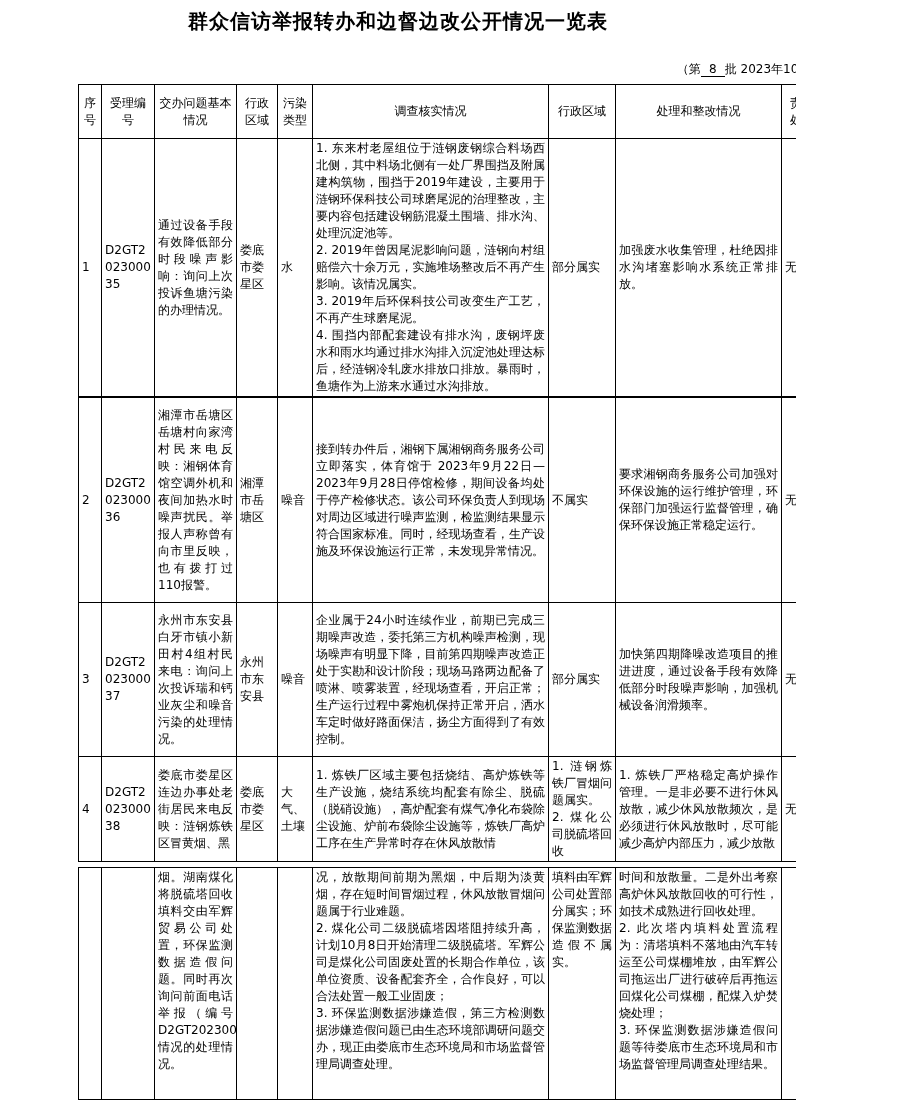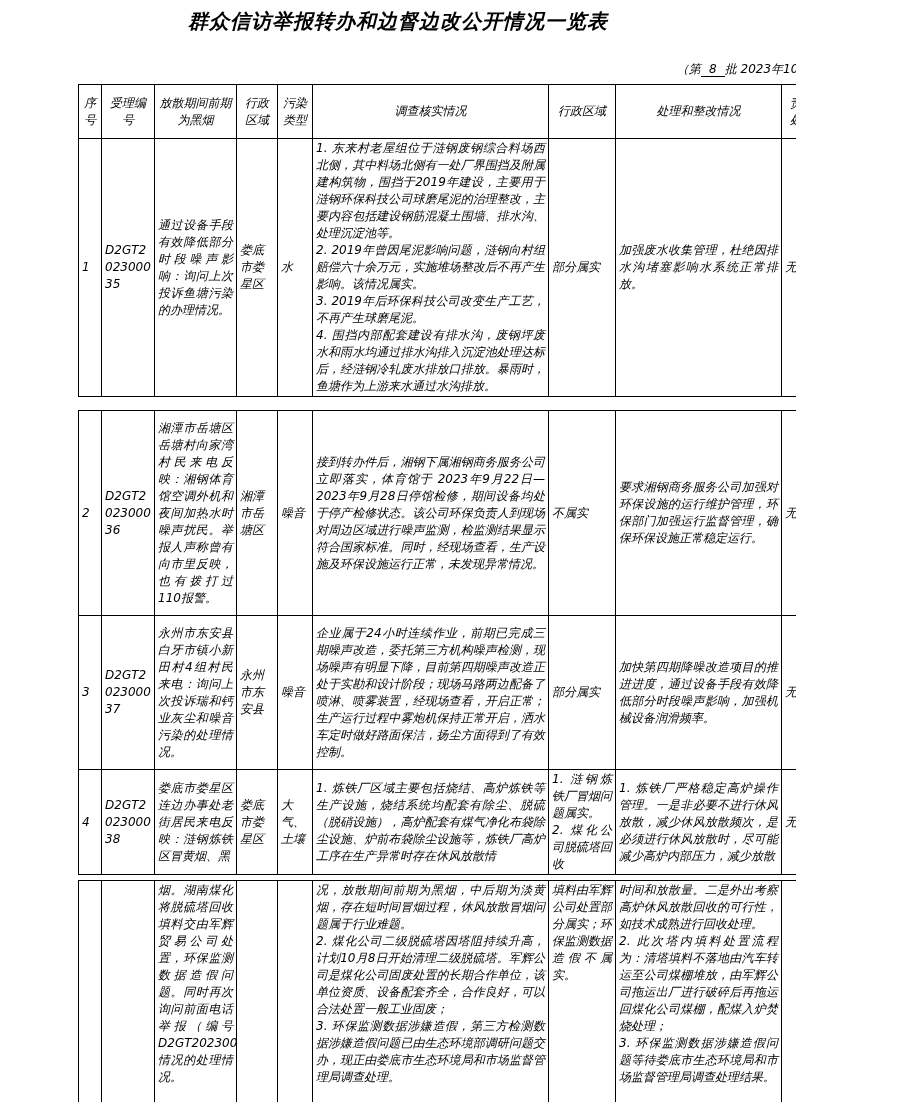--- a/index.html
+++ b/index.html
@@ -1,33 +1,33 @@
 <!DOCTYPE html>
 <html><head>
 <meta charset="utf-8">
 <style>
   html,body { margin:0; padding:0; background:#ffffff; }
   body { width:900px; height:1102px; font-family:"DejaVu Sans", sans-serif; color:#000; }
-  .page { position:relative; width:796px; height:1102px; overflow:hidden;font-style:italic; }
+  .page { position:relative; width:796px; height:1102px; overflow:hidden; }
   .doc-title { text-align:center; font-size:20px; font-weight:bold; padding-top:8px; letter-spacing:1px; }
   .batch-line { width:768px; margin:26px 18px 6px 78px; text-align:right; font-size:12px; padding-right:4px; box-sizing:border-box; }
   .batch-num { display:inline-block; min-width:24px; text-align:center; border-bottom:1px solid #000; }
   table.tbl { border-collapse:collapse; table-layout:fixed; width:768px; margin-left:78px; }
   table.tbl td { border:1px solid #000; font-size:12px; line-height:17px; padding:1px 3px; vertical-align:middle; box-sizing:border-box; overflow:hidden; }
   .hc { text-align:center; }
   .c  { text-align:left; }
   .j  { text-align:justify; white-space:pre-wrap; }
   .bk { word-break:break-all; text-align:left; }
   .h-head { height:54px; }
   .h-r1 { height:254px; }
   .h-r2 { height:205px; }
   .h-r3 { height:154px; }
   .h-r4 { height:89px; }
   .h-r5 { height:232px; }
-  .gap-a { margin-bottom:13px; }
+  .gap-a { }
   .gap-b { margin-bottom:5px; }
   table.top-align td { vertical-align:top; }
 </style>
 </head>
 <body>
 
 <div class="page">
 
   <div class="doc-title">群众信访举报转办和边督边改公开情况一览表</div>
 
@@ -42,21 +42,21 @@
         <col style="width:35px">
         <col style="width:236px">
         <col style="width:67px">
         <col style="width:166px">
         <col style="width:65px">
     </colgroup>
     <tbody>
         <tr class="h-head">
       <td class="hc">序号</td>
       <td class="hc">受理编号</td>
-      <td class="hc">放散期间前期为黑烟</td>
+      <td class="hc">交办问题基本情况</td>
       <td class="hc">行政区域</td>
       <td class="hc">污染类型</td>
       <td class="hc">调查核实情况</td>
       <td class="hc">行政区域</td>
       <td class="hc">处理和整改情况</td>
       <td class="hc">责任人被处理情况</td>
     </tr>
     <tr class="h-r1">
       <td class="c">1</td>
       <td class="bk">D2GT202300035</td>

